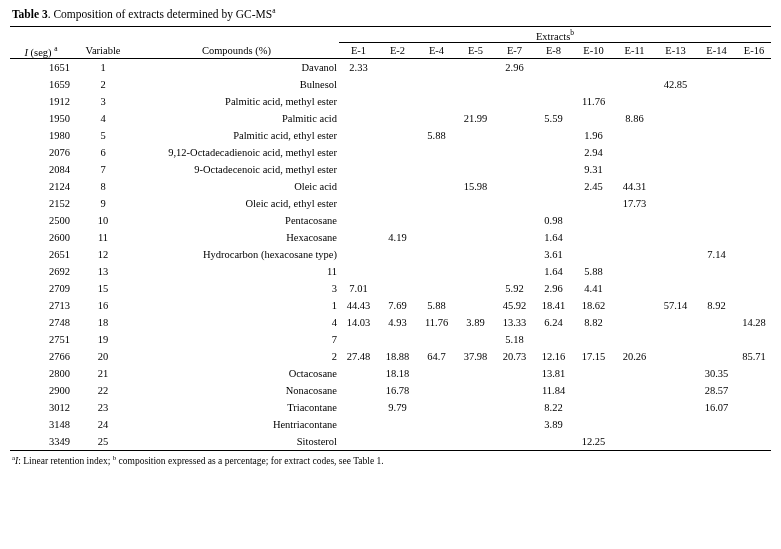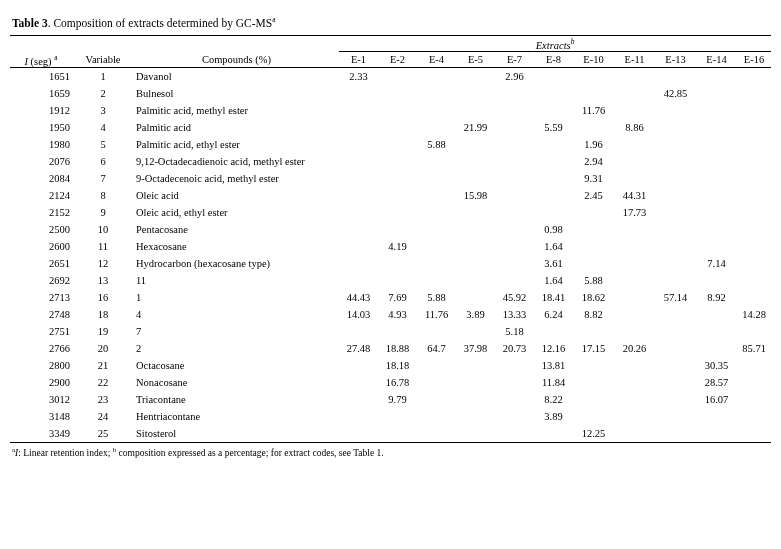--- a/index.html
+++ b/index.html
@@ -12,21 +12,21 @@
     height: 549px;
     font-family: "Liberation Serif", serif;
     color: #000000;
     font-size: 11px;
   }
   .page {
     position: relative;
     width: 781px;
     height: 549px;
     box-sizing: border-box;
-    padding: 12px 10px 0 10px;
+    padding: 3px 10px 0 10px;
   }
   .table-caption {
     font-size: 11.5px;
     margin: 3px 0 4px 2px;
     line-height: 1.2;
   }
   .table-caption .cap-label {
     font-weight: bold;
   }
   .table-caption sup {
@@ -39,21 +39,20 @@
     table-layout: fixed;
     font-size: 10.5px;
   }
   table.gc td, table.gc th {
     padding: 1px 2px;
     vertical-align: middle;
     font-weight: normal;
   }
   .rule-top td, .rule-top th {
     border-top: 1.3px solid #000;
-    font-style: italic;
   }
   .rule-bottom td, .rule-bottom th {
     border-bottom: 1.3px solid #000;
   }
   .hdr-extracts {
     text-align: center;
     border-bottom: 0.8px solid #000;
     font-size: 10.5px;
   }
   .hdr-extracts sup {
@@ -79,21 +78,21 @@
     text-align: center;
   }
   td.idx {
     text-align: right;
     padding-left: 14px;
   }
   td.var {
     text-align: center;
   }
   td.cmp {
-    text-align: left;
+    text-align: right;
     line-height: 1.15;
   }
   .bold {
     font-weight: bold;
   }
   tr.datarow td {
     height: 15px;
   }
   .footnote {
     font-size: 9.5px;
@@ -360,20 +359,36 @@
           <td class="num"></td>
           <td class="num"></td>
           <td class="num">1.64</td>
           <td class="num">5.88</td>
           <td class="num"></td>
           <td class="num"></td>
           <td class="num"></td>
           <td class="num"></td>
         </tr>
         <tr class="datarow">
+          <td class="idx">2709</td>
+          <td class="var">15</td>
+          <td class="cmp bold">3</td>
+          <td class="num">7.01</td>
+          <td class="num"></td>
+          <td class="num"></td>
+          <td class="num"></td>
+          <td class="num">5.92</td>
+          <td class="num">2.96</td>
+          <td class="num">4.41</td>
+          <td class="num"></td>
+          <td class="num"></td>
+          <td class="num"></td>
+          <td class="num"></td>
+        </tr>
+        <tr class="datarow">
           <td class="idx">2713</td>
           <td class="var">16</td>
           <td class="cmp bold">1</td>
           <td class="num">44.43</td>
           <td class="num">7.69</td>
           <td class="num">5.88</td>
           <td class="num"></td>
           <td class="num">45.92</td>
           <td class="num">18.41</td>
           <td class="num">18.62</td>

